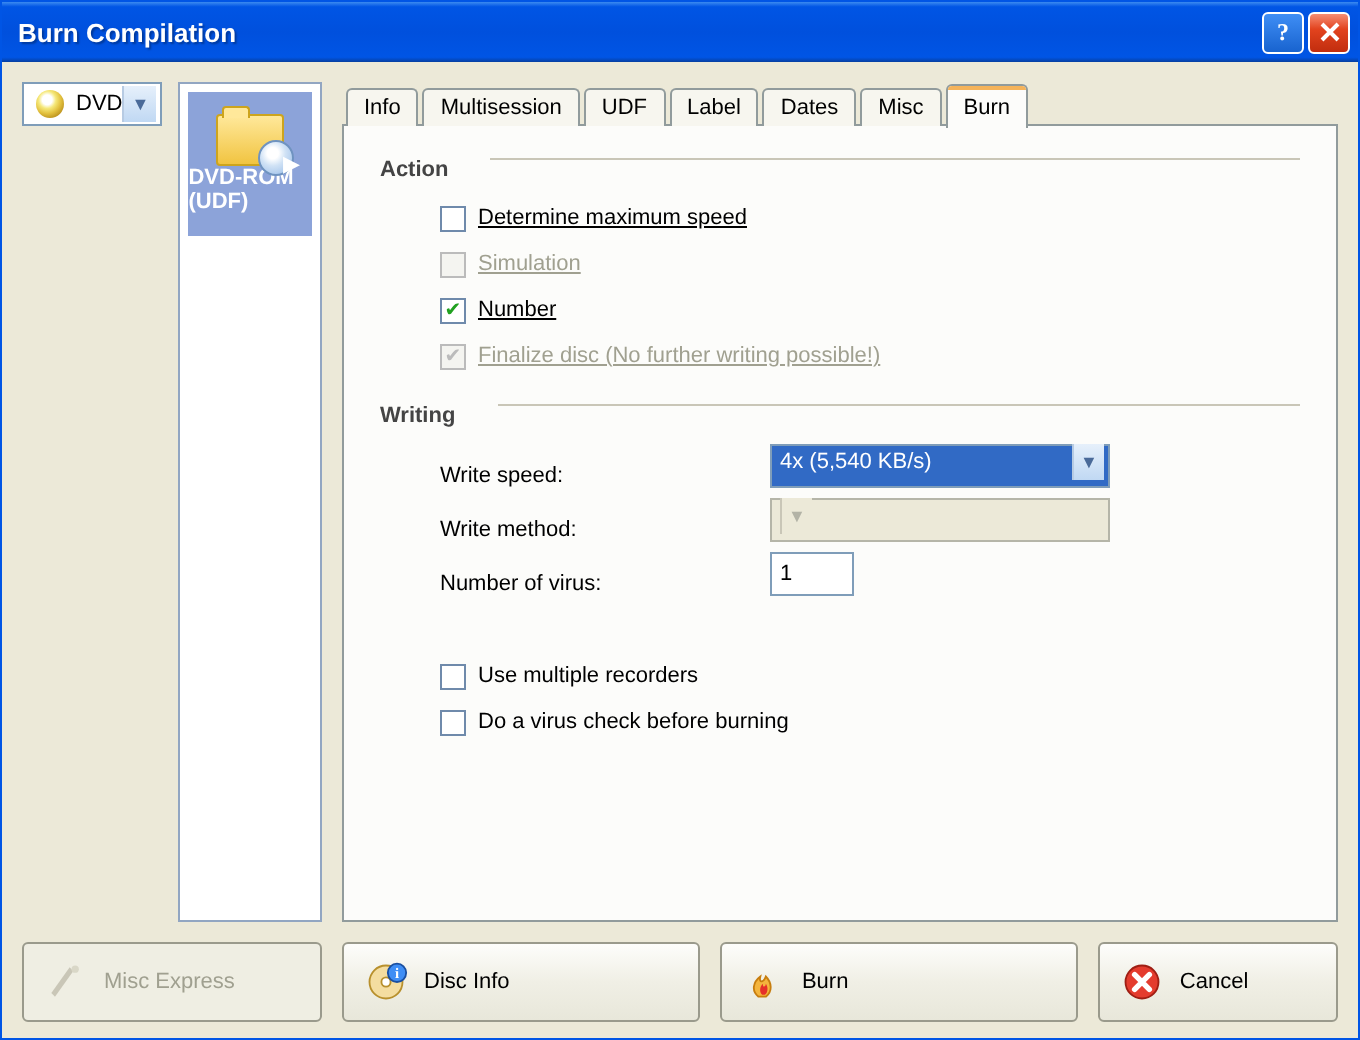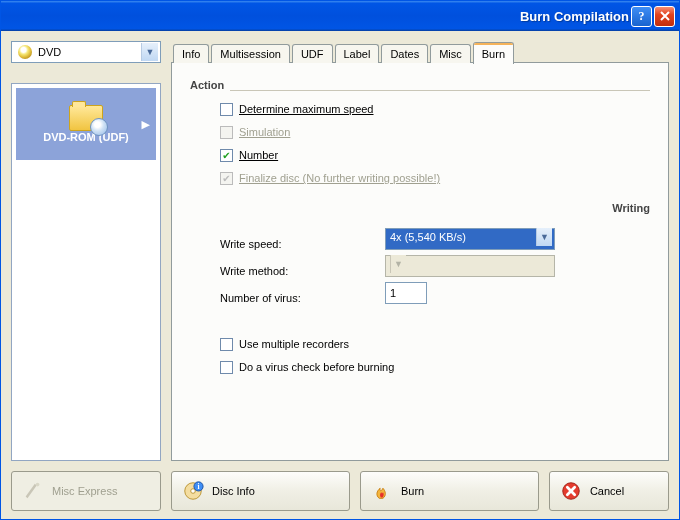--- a/index.html
+++ b/index.html
@@ -15,38 +15,38 @@
   
   .titlebar {
     height: 30px;
     background: linear-gradient(to bottom, #3b8af0 0%, #0055e5 8%, #0050dd 50%, #0055e5 92%, #073fa0 100%);
     display: flex; align-items: center;
     padding: 0 4px 0 8px;
     color: #fff;
     font-weight: bold;
     font-size: 13px;
   }
-  .titlebar .title { flex: 1; text-shadow: 1px 1px 1px rgba(0,0,0,.3); text-align: right; }
+  .titlebar .title { flex: 1; text-shadow: 1px 1px 1px rgba(0,0,0,.3); }
   .titlebar .tbtn {
     width: 21px; height: 21px; margin-left: 2px;
     border: 1px solid #fff; border-radius: 3px;
     display: flex; align-items: center; justify-content: center;
     font-weight: bold; font-family: Tahoma;
   }
   .tbtn.help { background: linear-gradient(to bottom,#3f8ef5,#1863cf); font-size:12px; }
   .tbtn.close { background: linear-gradient(to bottom,#f68d73,#e2431e 40%,#c12d0e); font-size:11px; }
   
   .client {
     background: #ece9d8;
     height: calc(520px - 30px - 2px);
     padding: 10px 10px 8px 10px;
     display: flex; flex-direction: column;
   }
   .upper { display:flex; flex: 1 1 auto; gap: 10px; min-height: 0; }
-  .leftcol { width: 150px; display:flex; flex-direction:column; gap:20px; }
+  .leftcol { width: 150px; display:flex; flex-direction:row; gap:8px; }
   .dvd-drop {
     height: 22px; background: #fff; border: 1px solid #7f9db9;
     display:flex; align-items:center; padding: 0 2px 0 6px;
   }
   .dvd-drop .disc-icon {
     width: 14px; height: 14px; border-radius: 50%;
     background: radial-gradient(circle at 40% 35%, #fff 0 20%, #f5e87a 35%, #e3c240 55%, #b88d1a 80%);
     margin-right: 6px;
   }
   .dvd-drop .ddlabel { flex: 1; }
@@ -121,21 +121,21 @@
   }
   .tabpanel {
     flex:1;
     background: #fcfcfa;
     border: 1px solid #919b9c;
     padding: 12px 18px;
     overflow: auto;
     margin-top: -1px;
     z-index: 1;
   }
-  .section-title { font-weight:bold; color:#444; display:flex; align-items:flex-end; gap:6px; margin: 4px 0 8px 0;}
+  .section-title { font-weight:bold; color:#444; display:flex; align-items:flex-start; gap:21px; margin: 4px 0 8px 0;}
   .section-title .rule { flex:1; height:1px; background:#c9c6b7; }
   .fieldrow { display:flex; align-items:center; gap:6px; margin: 3px 0 3px 30px; min-height: 20px;}
   .chk {
     width: 13px; height: 13px; border:1px solid #6f8aab; background:#fff;
     display:inline-flex; align-items:center; justify-content:center;
     font-size: 10px; color:#21a121;
   }
   .chk.disabled { border-color:#bbb; color:#bbb; background:#f4f4f0;}
   .lbl.disabled { color:#a0a090; }
   .lbl a { text-decoration: underline; color:#000;}
@@ -256,21 +256,21 @@
         </div>
         <div class="fieldrow">
           <span class="chk">✔</span>
           <span class="lbl"><a>Number</a></span>
         </div>
         <div class="fieldrow">
           <span class="chk disabled">✔</span>
           <span class="lbl disabled"><a>Finalize disc (No further writing possible!)</a></span>
         </div>
 
-        <div class="section-title" style="margin-top:14px;flex-direction:column;">
+        <div class="section-title" style="margin-top:14px;">
           <span>Writing</span>
           <span class="rule"></span>
         </div>
 
         <div class="writing">
           <div class="wrow">
             <span class="wlabel">Write speed:</span>
             <div class="select speed">
               <span class="selval">4x (5,540 KB/s)</span>
               <span class="selarrow">▼</span>

